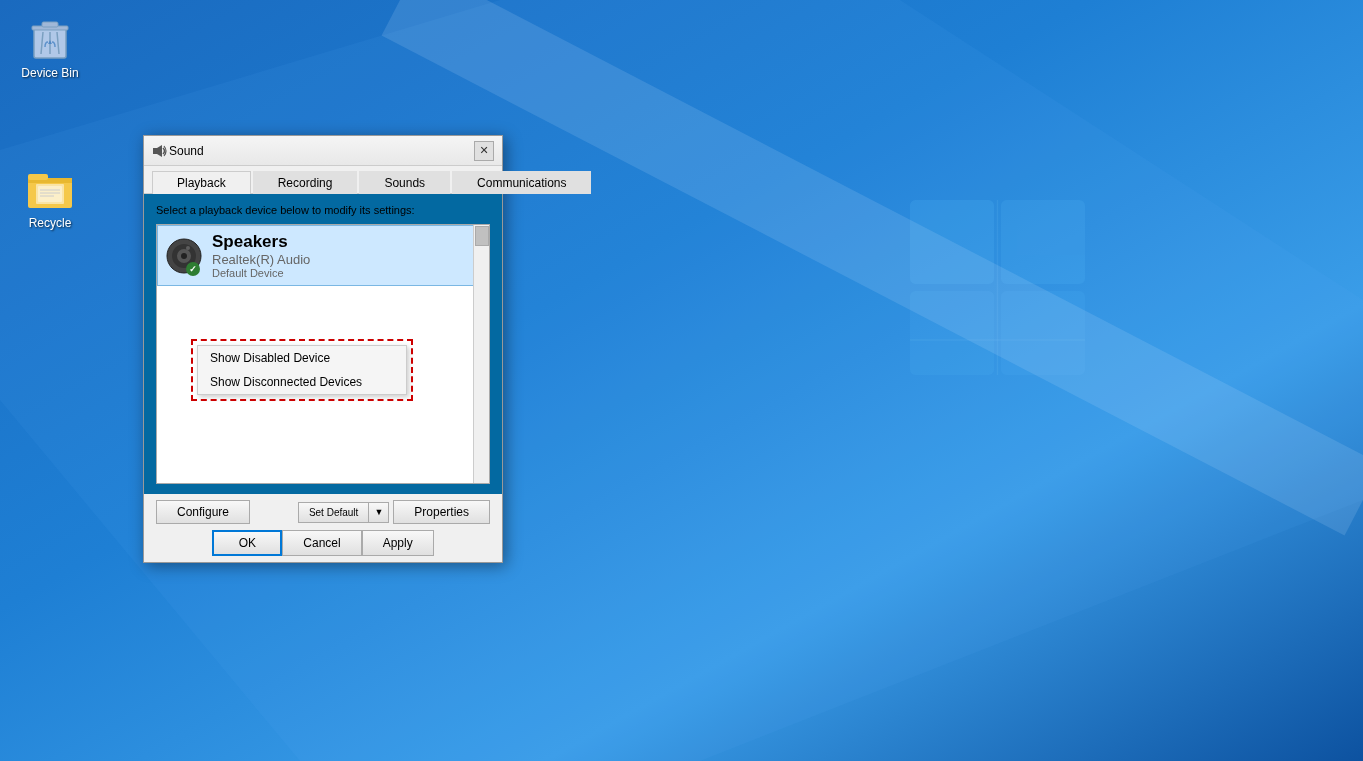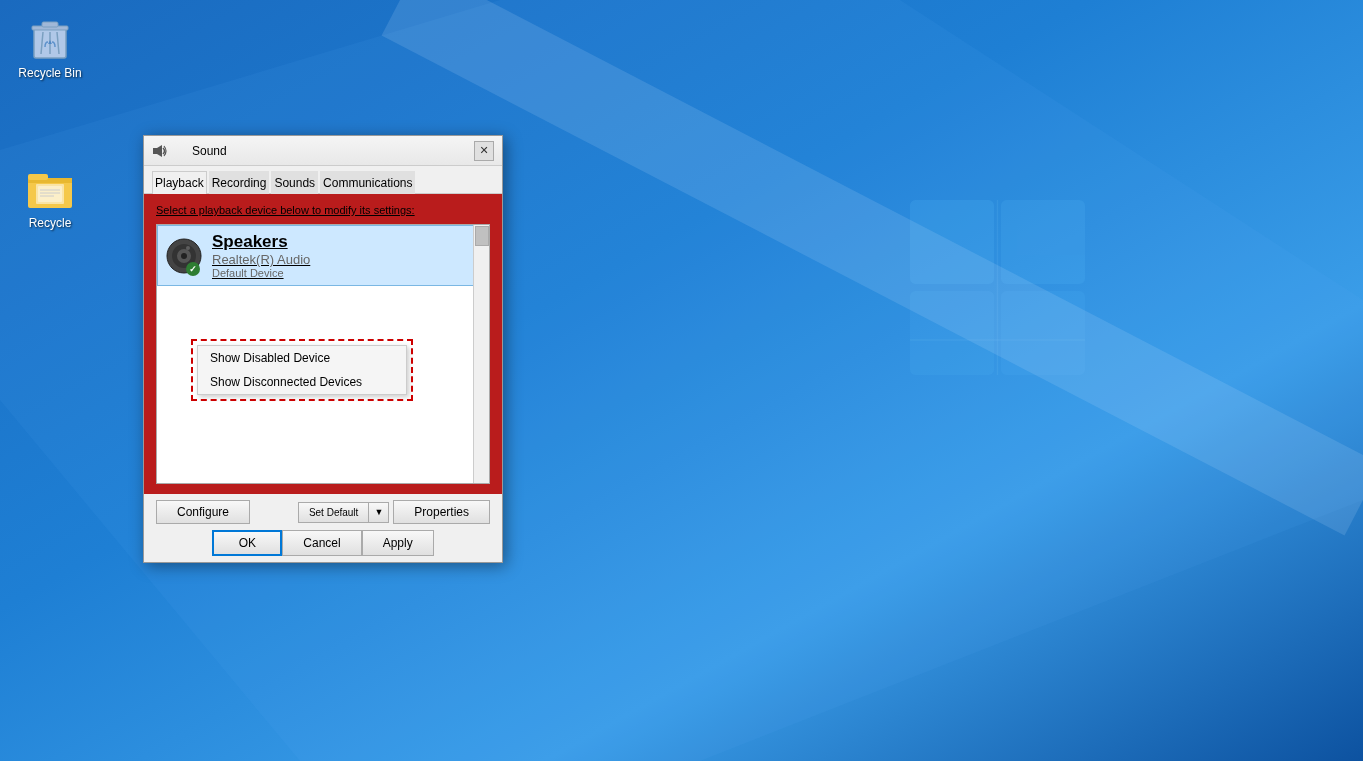--- a/index.html
+++ b/index.html
@@ -67,21 +67,21 @@
       display: flex;
       align-items: center;
       justify-content: space-between;
       border-bottom: 1px solid #ccc;
       height: 30px;
     }
 
     .dialog-title-left {
       display: flex;
       align-items: center;
-      gap: 24px;
+      gap: 1px;
     }
 
     .dialog-title-icon {
       width: 16px;
       height: 16px;
     }
 
     .dialog-title-text {
       font-size: 12px;
       color: #000;
@@ -103,21 +103,21 @@
 
     
     .tabs {
       display: flex;
       background: #f0f0f0;
       padding: 4px 8px 0;
       border-bottom: 1px solid #ccc;
     }
 
     .tab {
-      padding: 4px 2px;
+      padding: 4px 24px;
       font-size: 12px;
       cursor: pointer;
       border: 1px solid transparent;
       border-bottom: none;
       margin-right: 2px;
       background: #e0e0e0;
       color: #000;
       position: relative;
       top: 1px;
     }
@@ -125,22 +125,21 @@
     .tab.active {
       background: #f0f0f0;
       border-color: #ccc;
       border-bottom-color: #f0f0f0;
       z-index: 1;
     }
 
     
     .dialog-body {
       padding: 10px 12px;
-      background: #b91c1c;
-      text-decoration: underline;
+      background: #0369a1;
     }
 
     .dialog-instruction {
       font-size: 11px;
       color: #000;
       margin-bottom: 8px;
     }
 
     
     .device-list {
@@ -348,21 +347,21 @@
       <rect x="16" y="8" width="16" height="5" rx="1.5" fill="#a0b8d8" stroke="#7a9fc0" stroke-width="1"></rect>
       <line x1="17" y1="18" x2="15" y2="40" stroke="#7a9fc0" stroke-width="1.5"></line>
       <line x1="24" y1="18" x2="24" y2="40" stroke="#7a9fc0" stroke-width="1.5"></line>
       <line x1="31" y1="18" x2="33" y2="40" stroke="#7a9fc0" stroke-width="1.5"></line>
 
       <path d="M22 30 L24 26 L26 30 Z" fill="#3a7abf" opacity="0.7"></path>
       <path d="M19 33 Q19 28 22 28" stroke="#3a7abf" stroke-width="1.5" fill="none" opacity="0.7"></path>
       <path d="M29 33 Q29 28 26 28" stroke="#3a7abf" stroke-width="1.5" fill="none" opacity="0.7"></path>
     </svg>
   </div>
-  <span class="icon-label">Recycle Bin</span>
+  <span class="icon-label">Device Bin</span>
 </div>
 
 <div class="desktop-icon desktop-folder-icon">
   <div class="icon-img">
     <svg viewBox="0 0 48 48" xmlns="http://www.w3.org/2000/svg">
       <rect x="2" y="14" width="44" height="30" rx="2" fill="#f5c84a"></rect>
       <rect x="2" y="14" width="44" height="5" rx="0" fill="#e8b830"></rect>
       <rect x="2" y="10" width="20" height="6" rx="2" fill="#f5c84a"></rect>
 
       <rect x="10" y="20" width="28" height="20" rx="1" fill="white" opacity="0.5"></rect>

